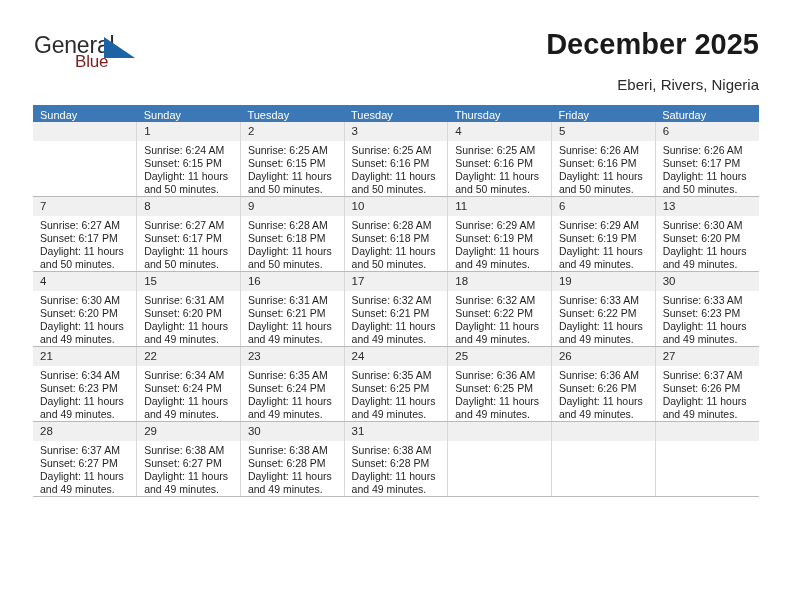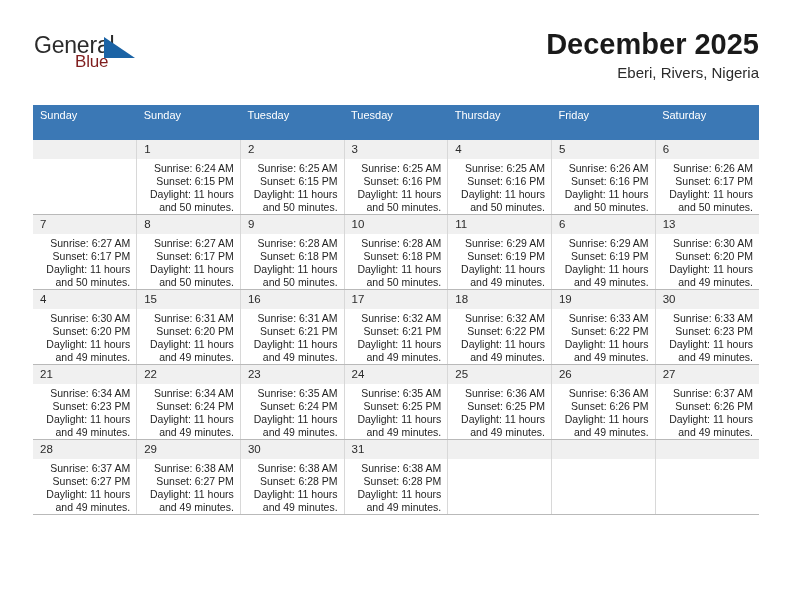--- a/index.html
+++ b/index.html
@@ -75,40 +75,40 @@
     color: #1a1a1a;
     line-height: 36px;
     white-space: nowrap;
     font-weight: bold;
     margin-left: 33px;
   }
   .cal-subtitle {
     font-size: 15px;
     color: #2b2b2b;
     line-height: 22px;
-    margin-top: 0;
+    margin-top: 12px;
     white-space: nowrap;
   }
 
   
   .calendar {
     position: absolute;
     left: 33px;
     top: 105px;
     width: 726px;
     border-collapse: collapse;
     table-layout: fixed;
   }
   .calendar th {
     background: #3b78b5;
     color: #ffffff;
     font-size: 11px;
     font-weight: normal;
     text-align: left;
-    padding: 4px 0 18px 7px;
+    padding: 4px 0 0 7px;
     height: 13px;
     line-height: 13px;
     border: none;
   }
   .calendar td {
     vertical-align: top;
     padding: 0;
     border-right: 1px solid #d8d8d8;
     border-bottom: 1px solid #b9b9b9;
     height: 74px;
@@ -125,21 +125,20 @@
     line-height: 15px;
     padding: 2px 0 2px 7px;
     height: 15px;
   }
   td.empty .daynum { background: #f0f0f0; height: 15px; }
   .details {
     padding: 3px 6px 0 7px;
     font-size: 10.5px;
     line-height: 12.9px;
     color: #1f1f1f;
-    text-align: right;
   }
   .details div { white-space: nowrap; }
 </style>
 </head>
 <body>
 
 <div class="page">
 
   <div class="header">
 

